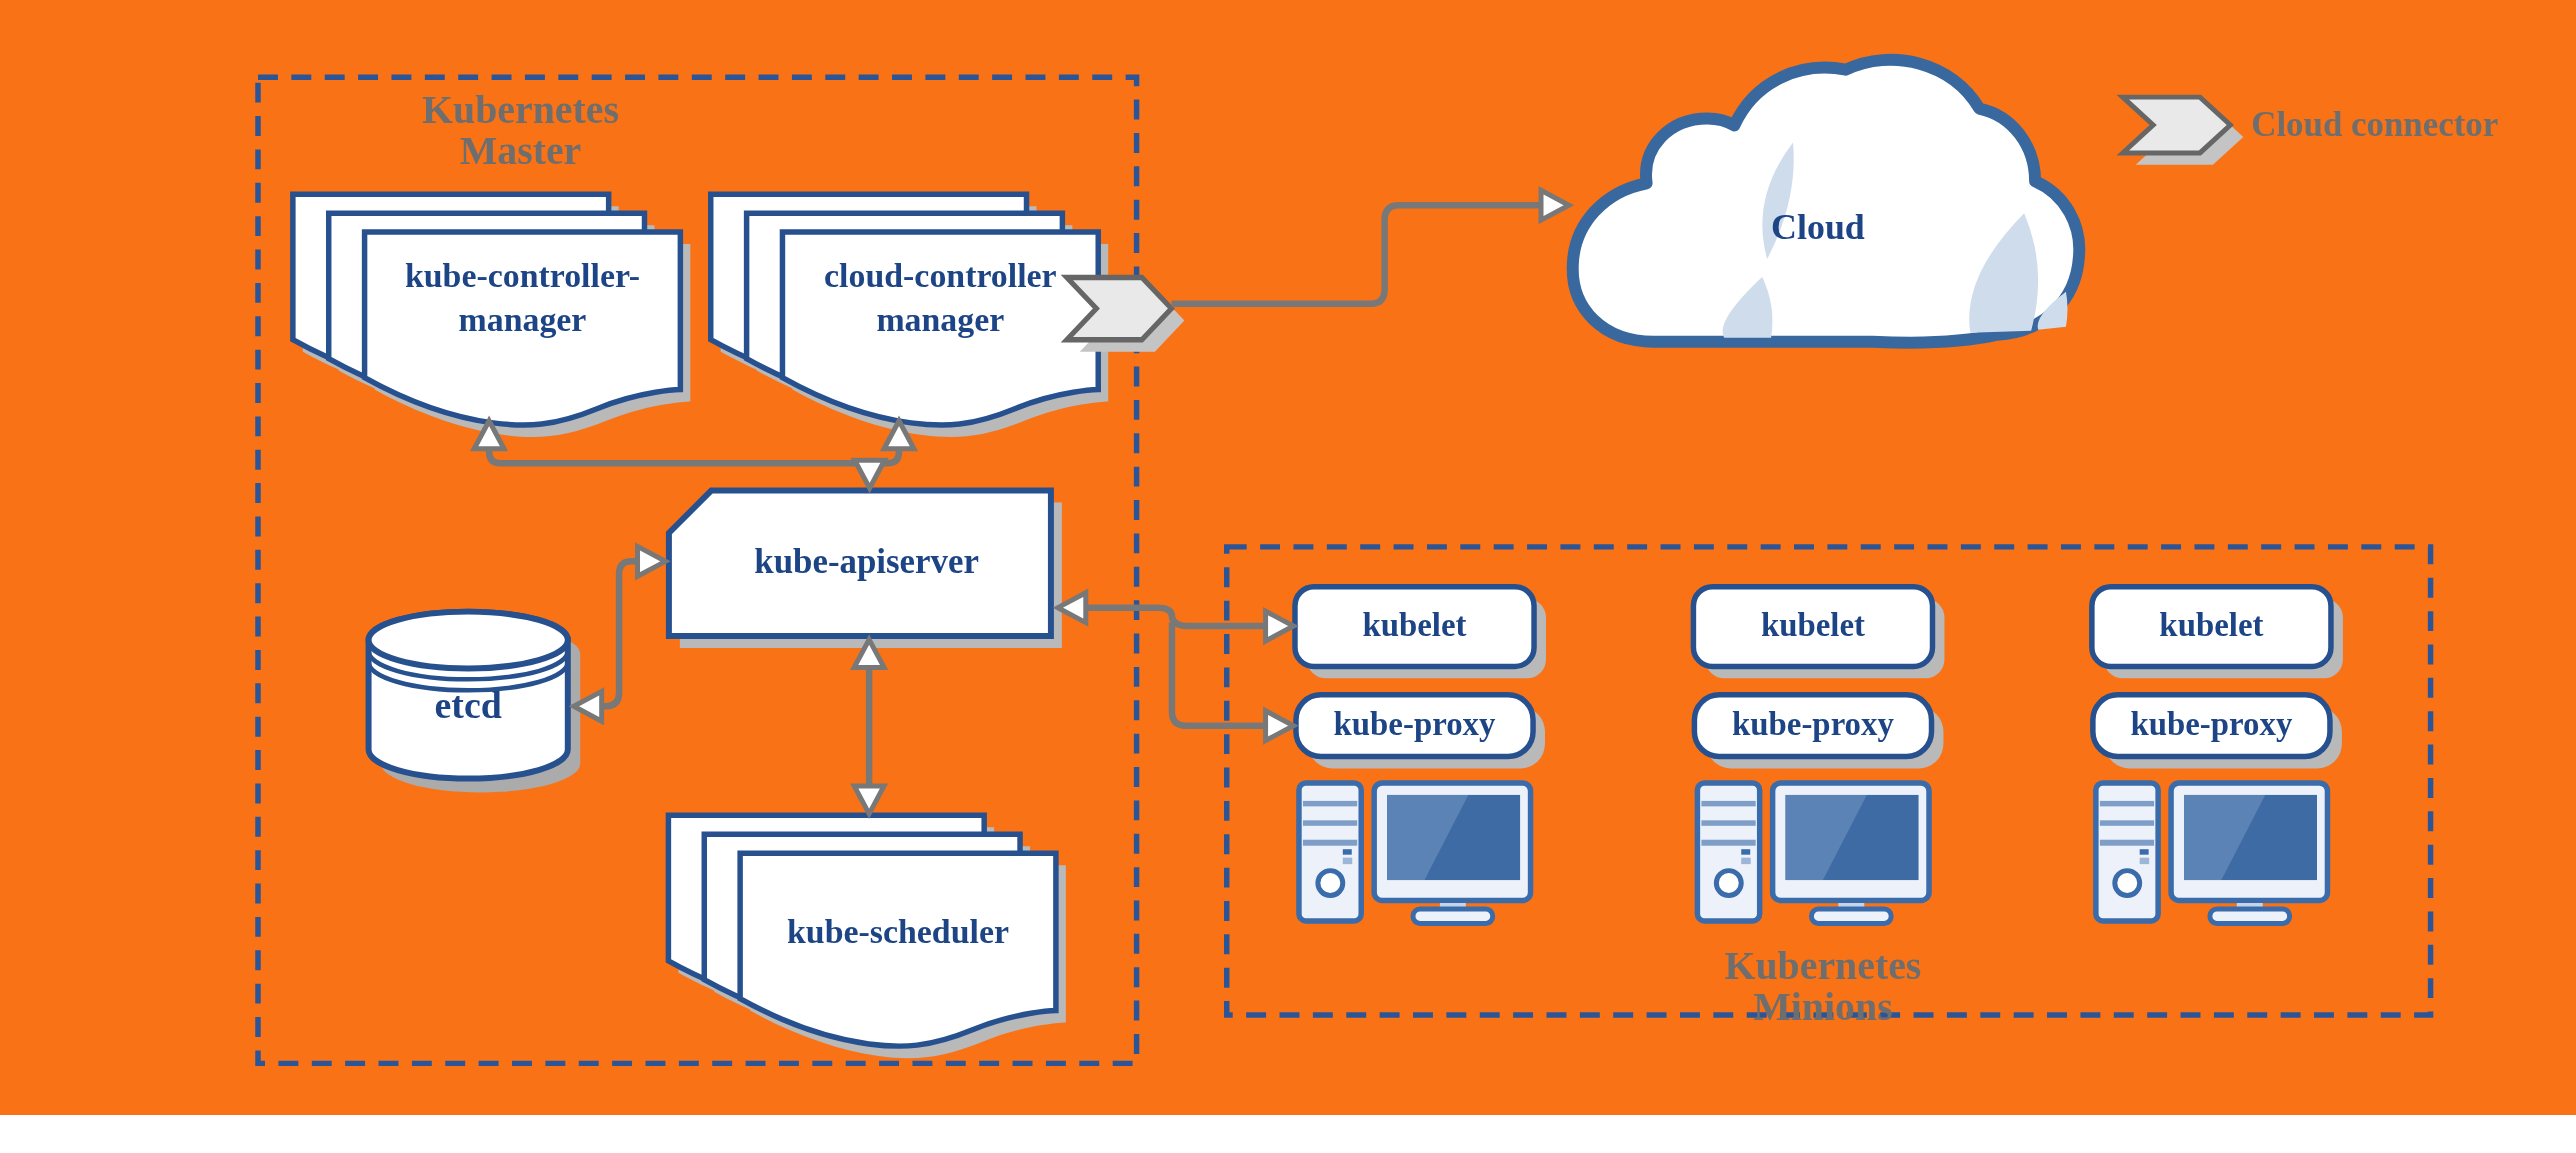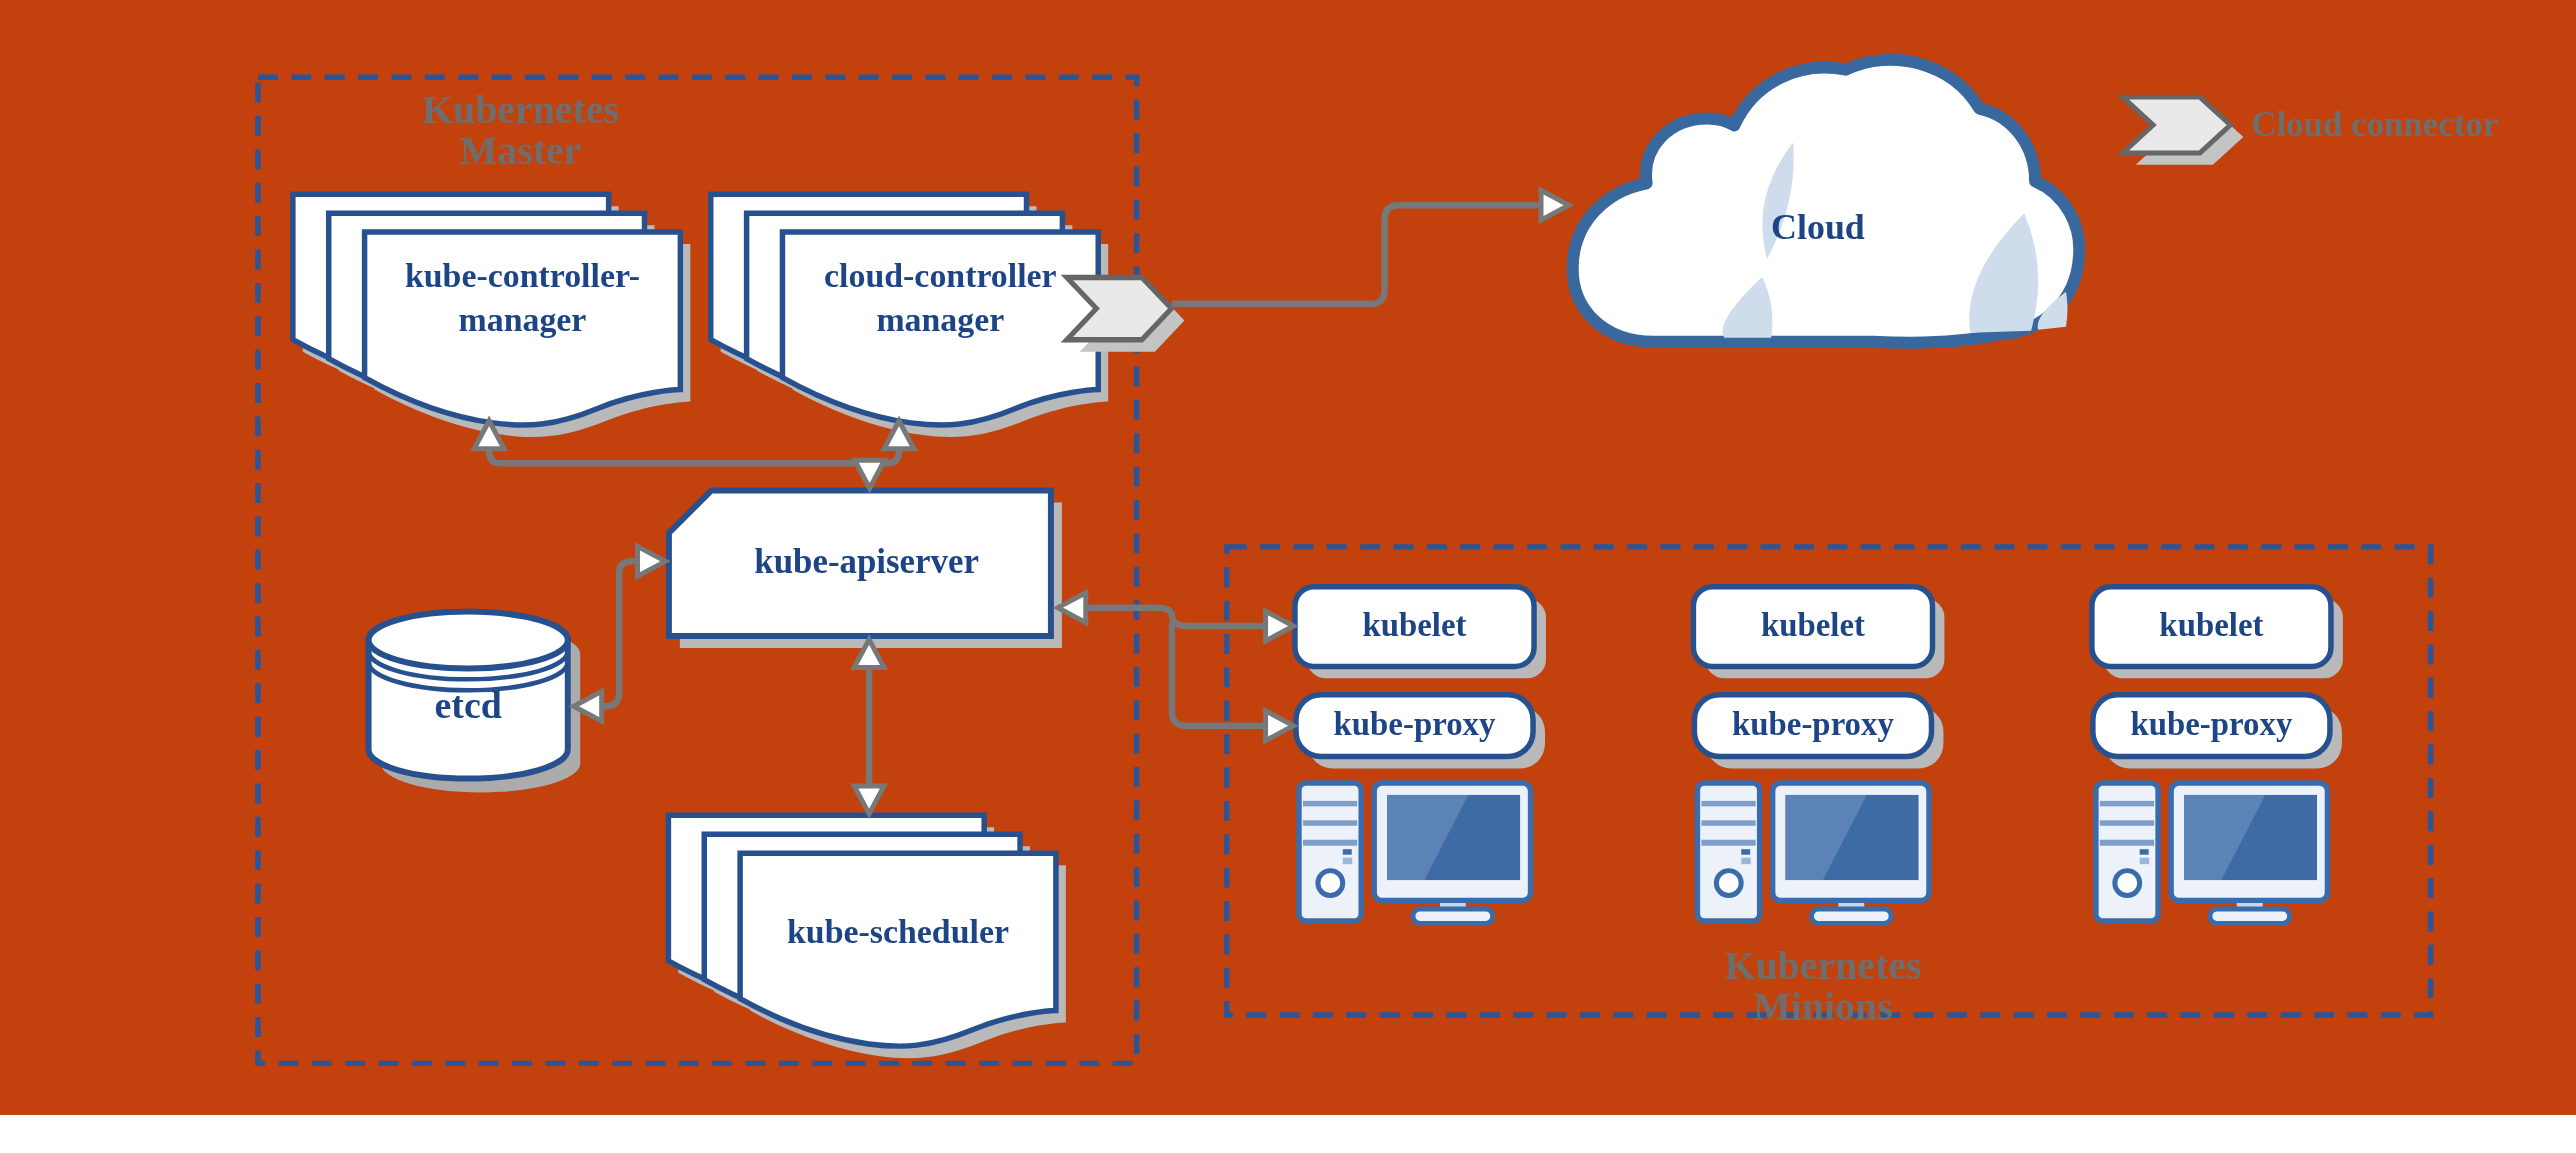--- a/index.html
+++ b/index.html
@@ -1,16 +1,16 @@
 <!DOCTYPE html>
 <html style="font-size:8.2px"><head>
 <meta charset="utf-8">
 <style>
   html,body{margin:0;padding:0;background:#ffffff;}
-  .diagram-wrap{width:100%;background:#c2410c;}
+  .diagram-wrap{width:100%;background:#f97316;}
   svg{display:block;width:100%;height:auto;font-family:"Liberation Serif","DejaVu Serif",serif;}
   text{font-weight:600;}
   .node-label{fill:#1d4586;}
   .zone-label{fill:#6e6e6e;}
   .legend-label{fill:#6e6e6e;}
 </style>
 </head>
 <body>
 
 <div class="diagram-wrap">

